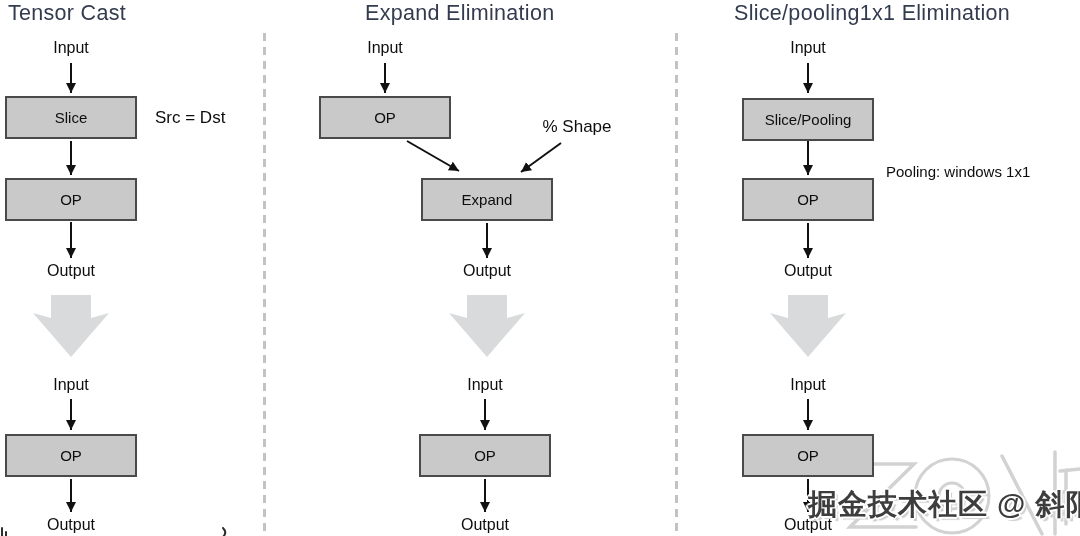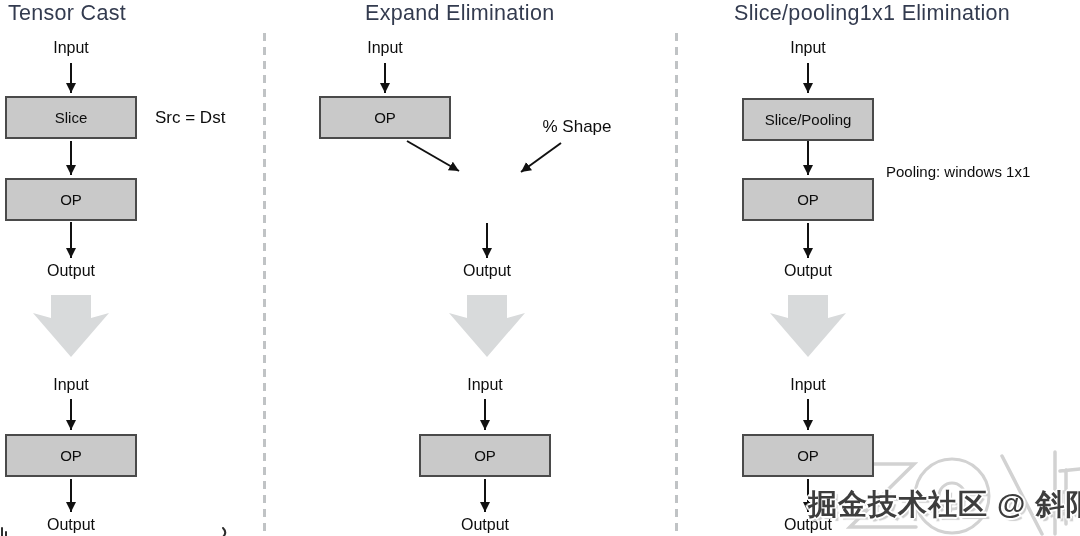--- a/index.html
+++ b/index.html
@@ -106,20 +106,21 @@
 
   <div class="io-label" style="left:71px;top:376px;">Input</div>
   <div class="node-box" style="left:5px;top:434px;">OP</div>
   <div class="io-label" style="left:71px;top:516px;">Output</div>
 
   <div class="col-title" style="left:365px;">Expand Elimination</div>
 
   <div class="io-label" style="left:385px;top:39px;">Input</div>
   <div class="node-box" style="left:319px;top:96px;">OP</div>
   <div class="note note-centered" style="left:577px;top:117px;">% Shape</div>
+  <div class="node-box" style="left:421px;top:178px;">Expand</div>
   <div class="io-label" style="left:487px;top:262px;">Output</div>
 
   <div class="io-label" style="left:485px;top:376px;">Input</div>
   <div class="node-box" style="left:419px;top:434px;">OP</div>
   <div class="io-label" style="left:485px;top:516px;">Output</div>
 
   <div class="col-title" style="left:734px;">Slice/pooling1x1 Elimination</div>
 
   <div class="io-label" style="left:808px;top:39px;">Input</div>
   <div class="node-box" style="left:742px;top:88px;margin-top:10px;">Slice/Pooling</div>

